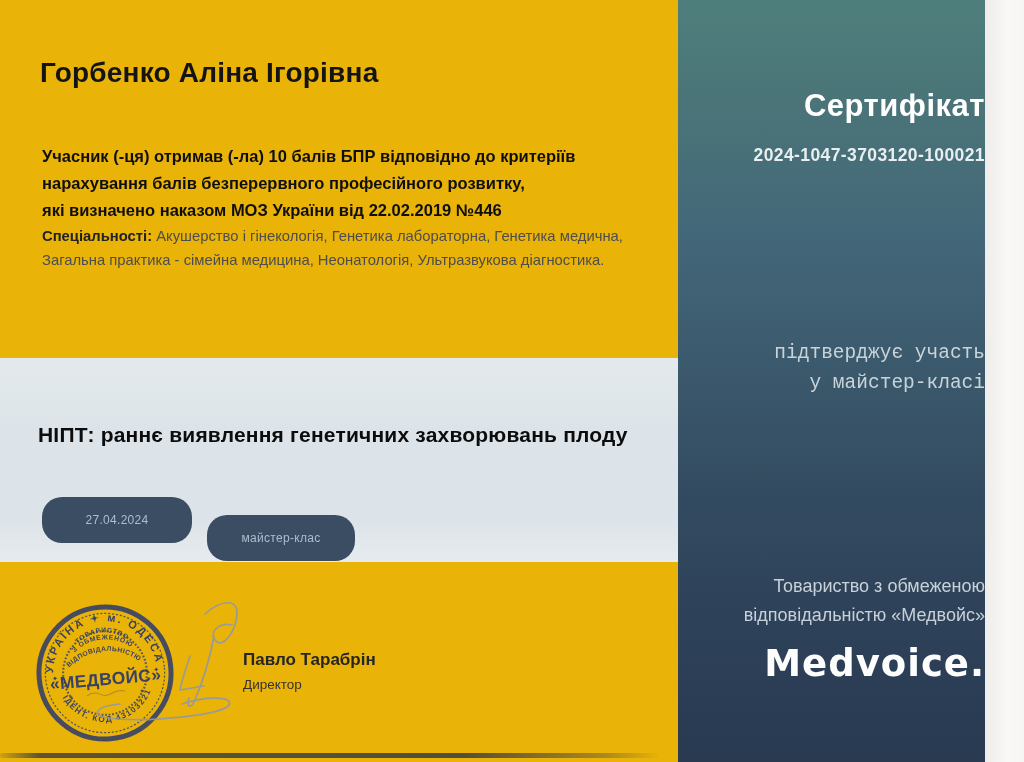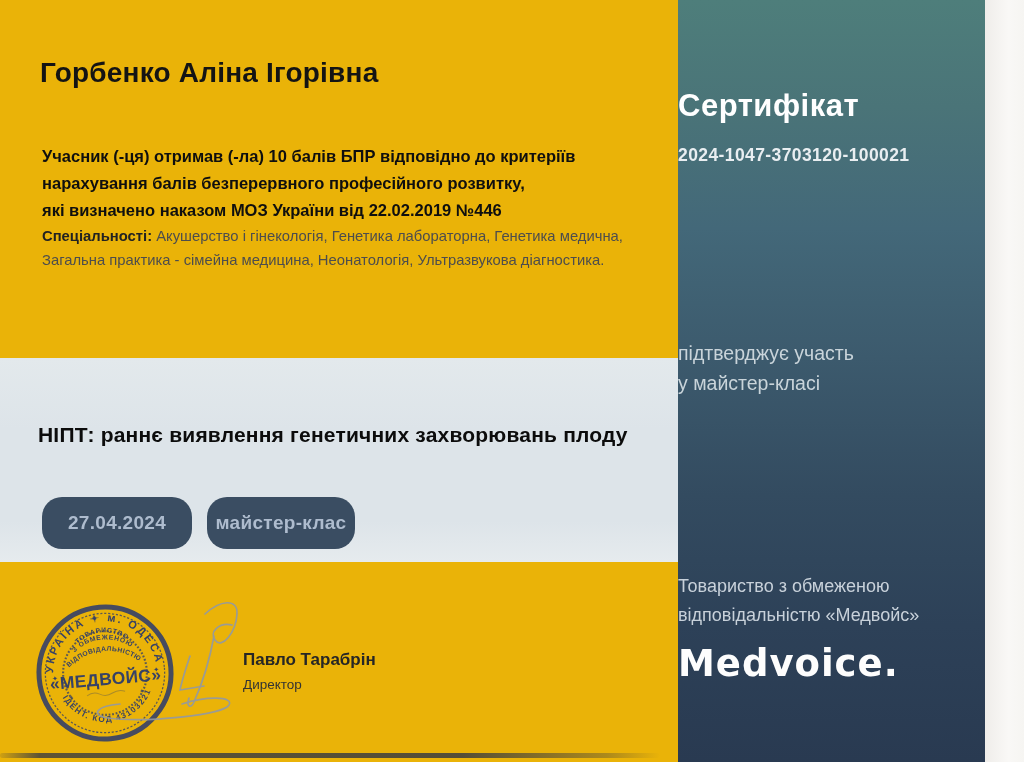--- a/index.html
+++ b/index.html
@@ -13,46 +13,46 @@
   .band {
     position:absolute; left:0; top:358px; width:678px; height:204px;
     background:linear-gradient(180deg,#e3e9ec 0%, #dde4e9 35%, #dde4e9 80%, #e6ebee 100%);
   }
   
   .panel {
     position:absolute; left:678px; top:0; width:307px; height:762px;
     background:linear-gradient(180deg,#4e7e7b 0%, #4a7478 14%, #436879 30%,
                #3c5a6d 47%, #334b60 65%, #2d4158 82%, #293a51 100%);
     box-shadow:10px 0 14px -6px rgba(70,70,70,.30);
-    text-align:left; color:#fff;
+    text-align:right; color:#fff;
   }
   .right-margin {
     position:absolute; left:985px; top:0; width:39px; height:762px;
     background:linear-gradient(90deg,#efedea 0%, #f9f8f6 60%, #f6f5f2 100%);
   }
   .cert-title { position:absolute; top:88px; width:100%; font-size:31px; font-weight:700; letter-spacing:.5px; color:#ffffff; }
   .cert-number { position:absolute; top:145px; width:100%; font-size:17.5px; font-weight:700; letter-spacing:.4px; color:#e9eef1; }
-  .confirm { position:absolute; top:338px; width:100%; font-size:19.5px; line-height:30px; color:#c9d4da; }
+  .confirm { position:absolute; top:338px; width:100%; font-size:19.5px; line-height:30px; color:#c9d4da;font-family:Liberation Mono, monospace; }
   .org { position:absolute; top:572px; width:100%; font-size:18px; line-height:29px; color:#c8d1da; }
   .brand { position:absolute; top:642px; width:100%; font-size:37px; font-weight:800; letter-spacing:1px; color:#fdfdfd; font-family:"DejaVu Sans","Liberation Sans",sans-serif; }
 
   .recipient { position:absolute; left:40px; top:57px; font-size:28px; font-weight:700; color:#141414; letter-spacing:.2px; }
   .body-text { position:absolute; left:42px; top:143px; font-size:16.5px; font-weight:700; color:#0f0f0f; line-height:27px; }
   .specialties { position:absolute; left:42px; top:224px; width:618px; font-size:14.8px; color:#4d4d4d; line-height:24px; }
   .specialties b { color:#222; }
   .event-title { position:absolute; left:38px; top:423px; font-size:21px; font-weight:700; color:#0c0c0c; letter-spacing:.2px; }
 
   .pills { position:absolute; left:42px; top:497px; display:flex; gap:15px; }
   .pill {
-    height:52px; border-radius:20px; background:#3a4d62;
+    height:46px; border-radius:20px; background:#3a4d62;
     display:flex; align-items:center; justify-content:center;
-    font-size:19px; color:#aebcce; letter-spacing:.3px;font-weight:bold;
+    font-size:12px; color:#aebcce; letter-spacing:.3px;
   }
   .pill.date { width:150px; }
-  .pill.format { width:148px; }
+  .pill.format { width:148px;margin-top:18px; }
 
   .stamp { position:absolute; left:34px; top:596px; width:142px; height:154px; transform:rotate(-5deg); opacity:.95; }
   .signature-svg { position:absolute; left:86px; top:592px; width:170px; height:150px; }
   .sign-name { position:absolute; left:243px; top:650px; font-size:17px; font-weight:700; color:#262626; }
   .sign-role { position:absolute; left:243px; top:677px; font-size:13.5px; color:#333; }
 
   .bottom-line {
     position:absolute; left:0; top:753px; width:660px; height:5px;
     background:linear-gradient(90deg, rgba(58,60,64,.15) 0%, rgba(58,60,64,.8) 6%,
                rgba(58,60,64,.85) 70%, rgba(58,60,64,.35) 92%, rgba(58,60,64,0) 100%);

